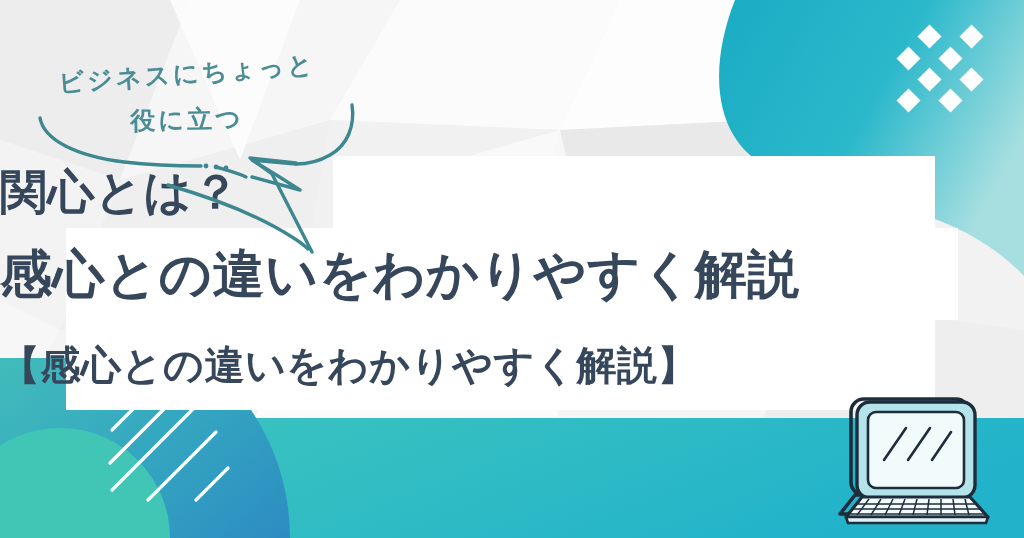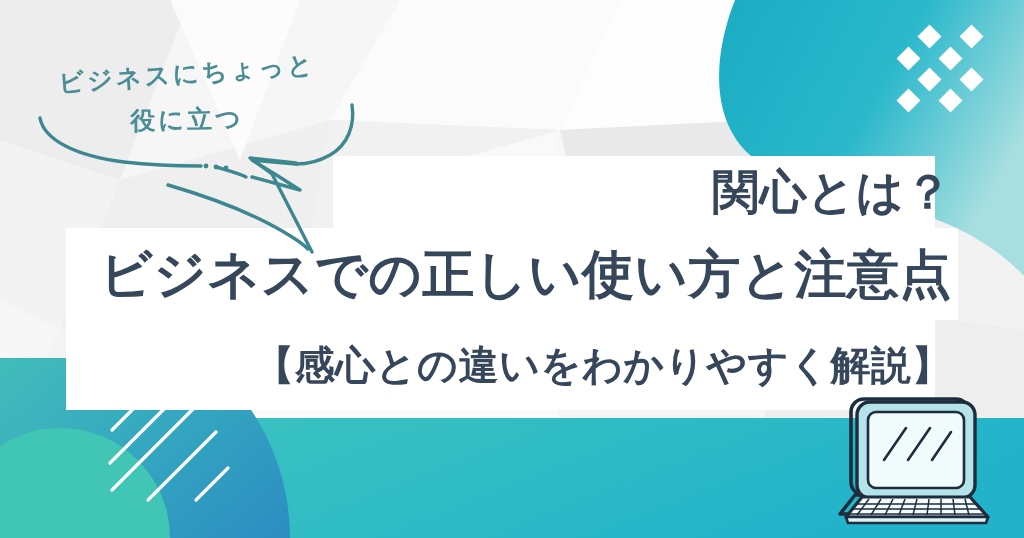--- a/index.html
+++ b/index.html
@@ -40,21 +40,21 @@
     left:66px; top:318px;
     width:869px; height:92px;
   }
 
   
   #title-block{
     position:absolute;
     left:0; top:156px;
     width:952px;
     z-index:3;
-    text-align:right;
+    text-align:left;
     color:#37475b;
     font-weight:bold;
     letter-spacing:0.5px;
     line-height:1.0;
   }
   .title-line-1{
     font-size:47px;
     line-height:72px;
     height:72px;
   }
@@ -248,17 +248,17 @@
     </g>
   </svg>
 
   <div id="catchcopy">
     <div id="catch-line-1">ビジネスにちょっと</div>
     <div id="catch-line-2">役に立つ</div>
   </div>
 
   <div id="title-block">
     <div class="title-line-1">関心とは？</div>
-    <div class="title-line-2">ビジネスでの正しい使い方と注意点</div>
+    <div class="title-line-2">感心との違いをわかりやすく解説</div>
     <div class="title-line-3">【感心との違いをわかりやすく解説】</div>
   </div>
 
 </div>
 
 </body></html>

